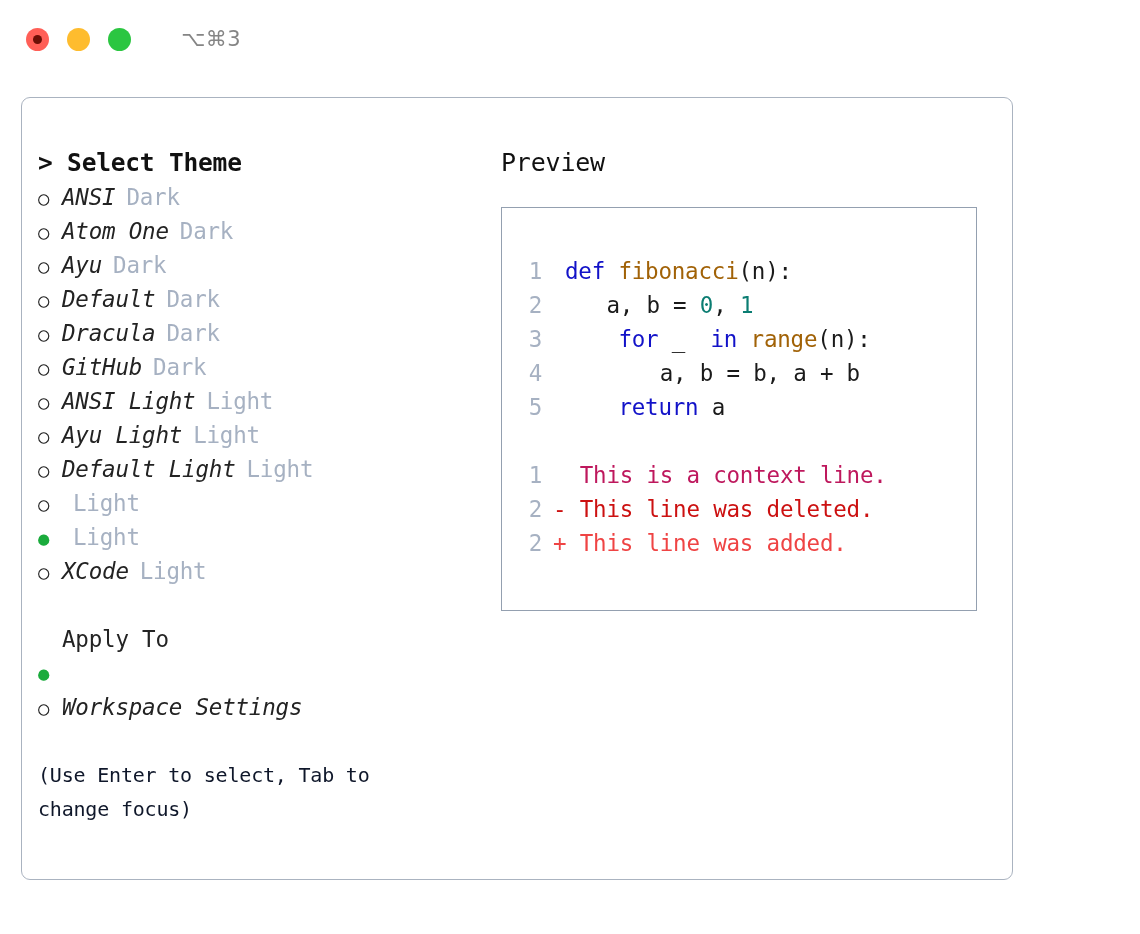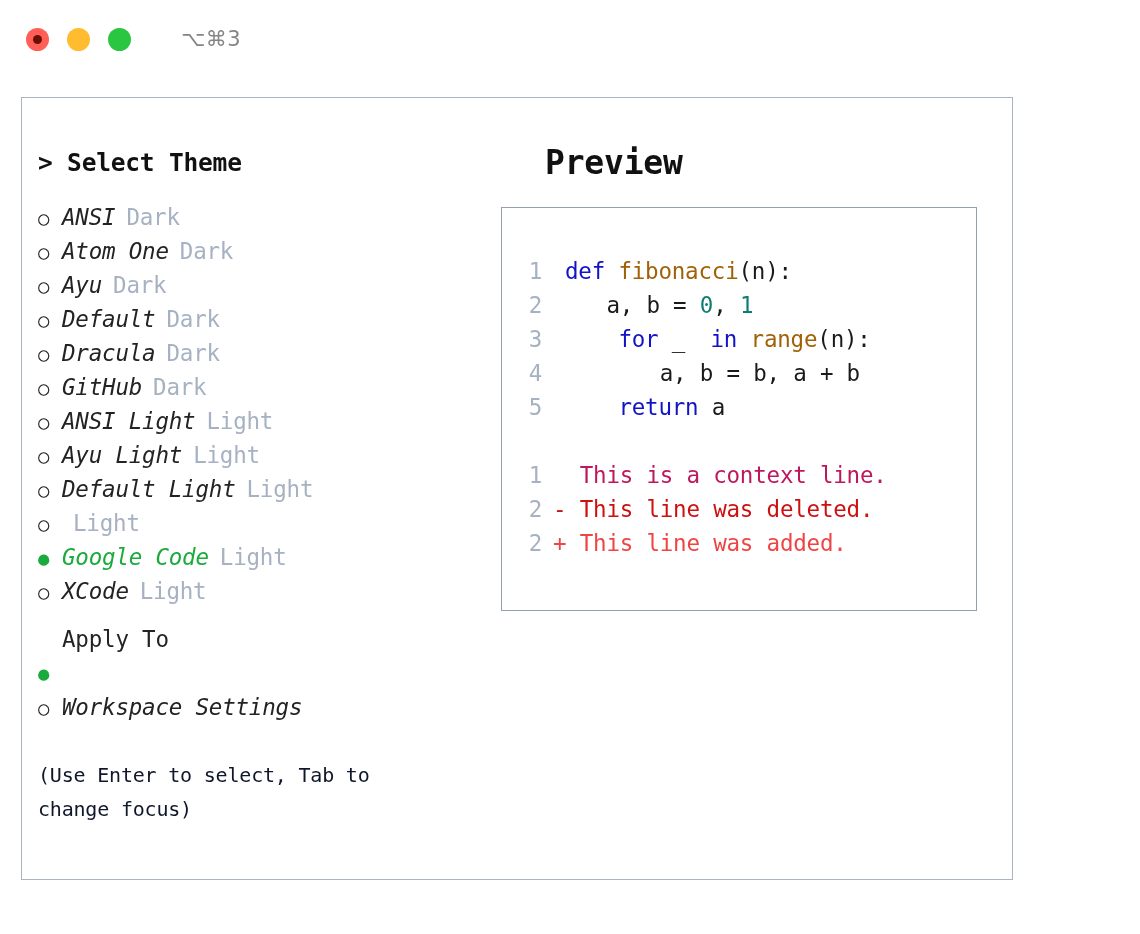--- a/index.html
+++ b/index.html
@@ -72,21 +72,21 @@
 
   
   .panel {
     position: absolute;
     left: 21px;
     top: 97px;
     width: 992px;
     height: 783px;
     box-sizing: border-box;
     border: 1.6px solid #aab3c0;
-    border-radius: 0;
+    border-radius: 9px;
     background: #ffffff;
   }
   .panel-inner {
     position: relative;
     width: 100%;
     height: 100%;
   }
 
   
   .left-col {
@@ -123,21 +123,20 @@
     font-size: 19px;
     line-height: 34px;
     color: #232323;
   }
   .opt.selected .marker { color: #1aab3c; }
   .opt.selected .opt-label { color: #1aab3c; }
   .opt .opt-label { color: #232323; font-style: italic; }
   .opt .badge {
     color: #a6b1c2;
     padding-left: 11px;
-    margin-top: 20px;
   }
 
   .section-head {
     font-size: 22.5px;
     line-height: 34px;
     height: 34px;
     color: #232323;
     padding-left: 24px;
     white-space: pre;
     letter-spacing: -0.2px;
@@ -156,26 +155,25 @@
   }
 
   
   .right-col {
     position: absolute;
     left: 479px;
     top: 48px;
     width: 490px;
   }
   .preview-title {
-    font-size: 33px;
-    font-weight: bold;
+    font-size: 25px;
+    font-weight: normal;
     color: #111111;
     line-height: 34px;
     letter-spacing: -0.2px;
-    margin-left: 44px;
   }
   .preview-box {
     margin-top: 27px;
     width: 476px;
     height: 404px;
     box-sizing: border-box;
     border: 1.7px solid #94a0b0;
     background: #ffffff;
     padding: 46px 0 0 14px;
   }
@@ -234,21 +232,21 @@
             <div class="opt"><span class="marker">○</span><span class="opt-label">ANSI</span><span class="badge">Dark</span></div>
             <div class="opt"><span class="marker">○</span><span class="opt-label">Atom One</span><span class="badge">Dark</span></div>
             <div class="opt"><span class="marker">○</span><span class="opt-label">Ayu</span><span class="badge">Dark</span></div>
             <div class="opt"><span class="marker">○</span><span class="opt-label">Default</span><span class="badge">Dark</span></div>
             <div class="opt"><span class="marker">○</span><span class="opt-label">Dracula</span><span class="badge">Dark</span></div>
             <div class="opt"><span class="marker">○</span><span class="opt-label">GitHub</span><span class="badge">Dark</span></div>
             <div class="opt"><span class="marker">○</span><span class="opt-label">ANSI Light</span><span class="badge">Light</span></div>
             <div class="opt"><span class="marker">○</span><span class="opt-label">Ayu Light</span><span class="badge">Light</span></div>
             <div class="opt"><span class="marker">○</span><span class="opt-label">Default Light</span><span class="badge">Light</span></div>
             <div class="opt"><span class="marker">○</span><span class="badge">Light</span></div>
-            <div class="opt selected"><span class="marker">●</span><span class="opt-label">Google Code</span><span class="badge">Light</span></div>
+            <div class="opt selected"><span class="marker">●</span><span class="badge">Light</span></div>
             <div class="opt"><span class="marker">○</span><span class="opt-label">XCode</span><span class="badge">Light</span></div>
           </div>
 
         <div class="spacer-lg"></div>
 
         <div class="section-head">Apply To</div>
 
         <div class="opt-list" id="apply-list">
             <div class="opt selected"><span class="marker">●</span></div>
             <div class="opt"><span class="marker">○</span><span class="opt-label">Workspace Settings</span></div>

